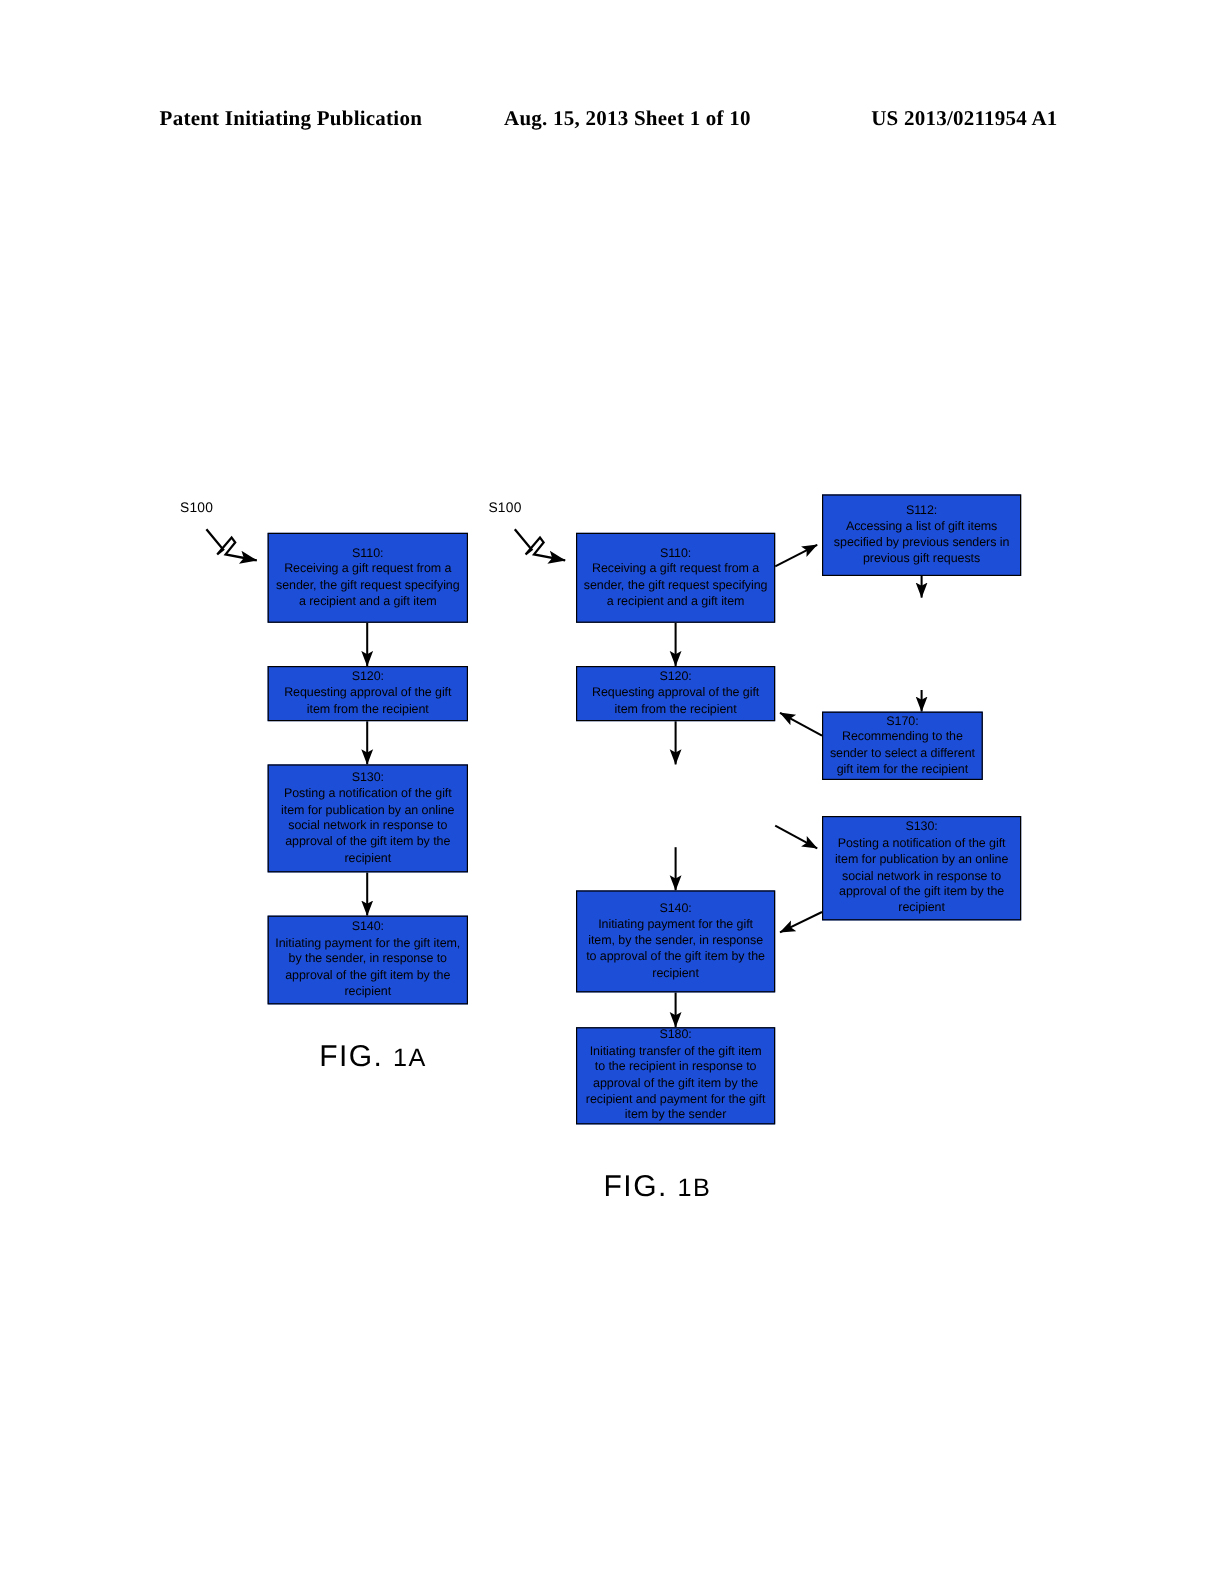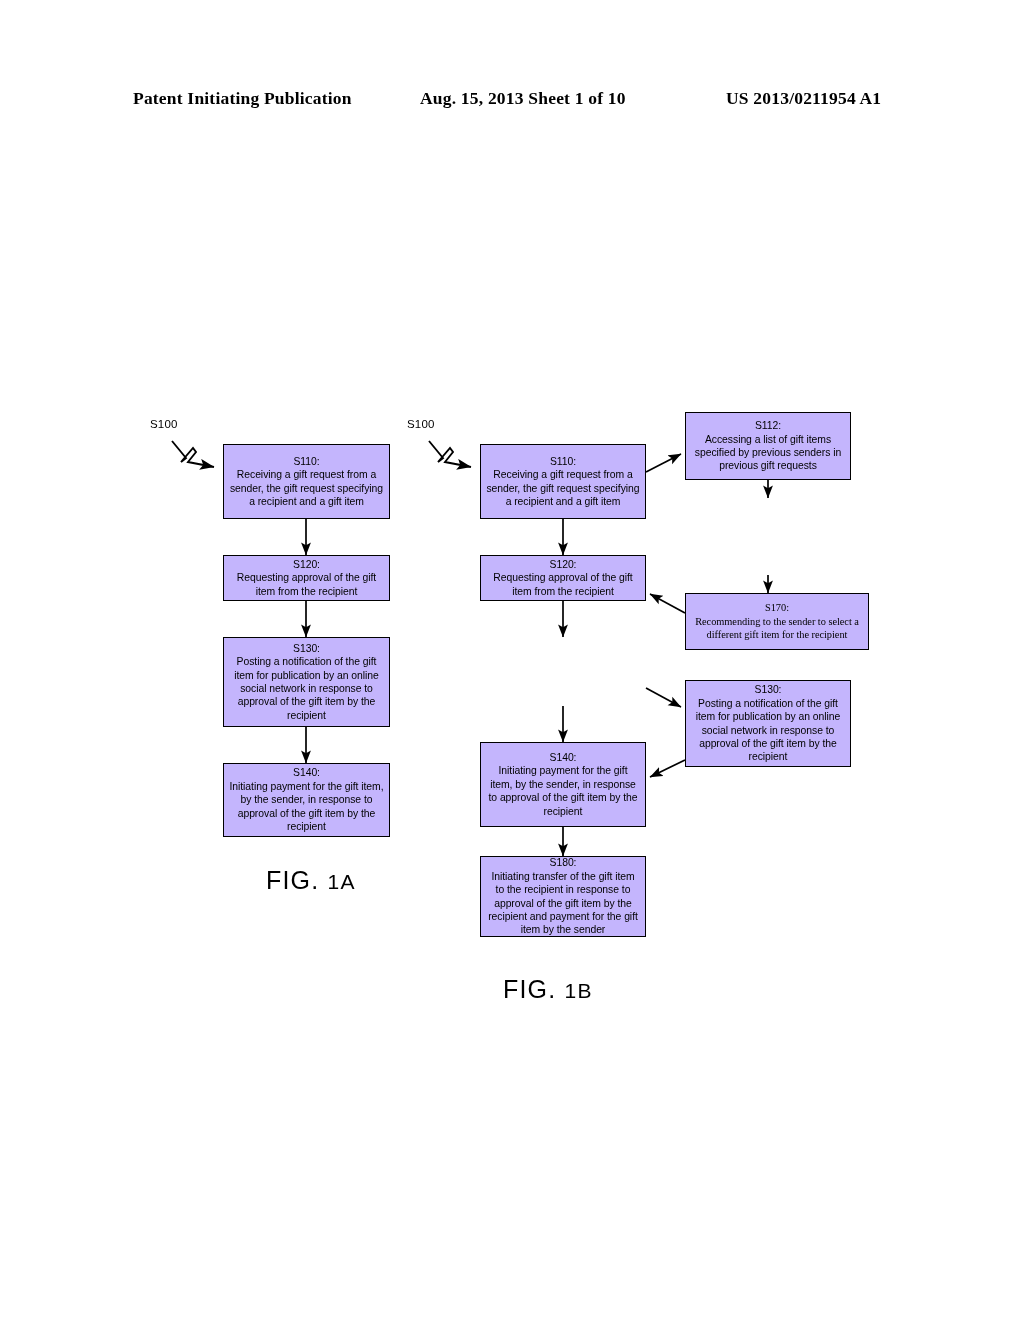--- a/index.html
+++ b/index.html
@@ -39,21 +39,21 @@
     top: 0;
     width: 1024px;
     height: 1320px;
     padding-left: 36px;
   }
 
   .fc-box {
     position: absolute;
     box-sizing: border-box;
     border: 1.6px solid #000;
-    background: #c4b5fd;
+    background: #1d4ed8;
     display: flex;
     align-items: center;
     justify-content: center;
     text-align: center;
     font-size: 10.4px;
     line-height: 13.4px;
     padding: 3px 5px;
     font-family: "Liberation Sans", sans-serif;
     letter-spacing: -0.05px;
   }
@@ -179,21 +179,21 @@
 
   <div class="fc-box" style="left:480px; top:856px; width:166px; height:81px;">
     <span class="btext">S180:<br>Initiating transfer of the gift item to the recipient in response to approval of the gift item by the recipient and payment for the gift item by the sender</span>
   </div>
 
   <div class="fc-box" style="left:685px; top:412px; width:166px; height:68px;">
     <span class="btext">S112:<br>Accessing a list of gift items specified by previous senders in previous gift requests</span>
   </div>
 
 
-  <div class="fc-box" style="left:685px; top:593px; width:184px; height:57px;font-family:Liberation Serif, serif;">
+  <div class="fc-box" style="left:685px; top:593px; width:134px; height:57px;">
     <span class="btext">S170:<br>Recommending to the sender to select a different gift item for the recipient</span>
   </div>
 
   <div class="fc-box" style="left:685px; top:680px; width:166px; height:87px;">
     <span class="btext">S130:<br>Posting a notification of the gift item for publication by an online social network in response to approval of the gift item by the recipient</span>
   </div>
 
   <div class="fig-caption" style="left:503px; top:975px;">
     <span>FIG. </span><span class="fc-num">1B</span>
   </div>

